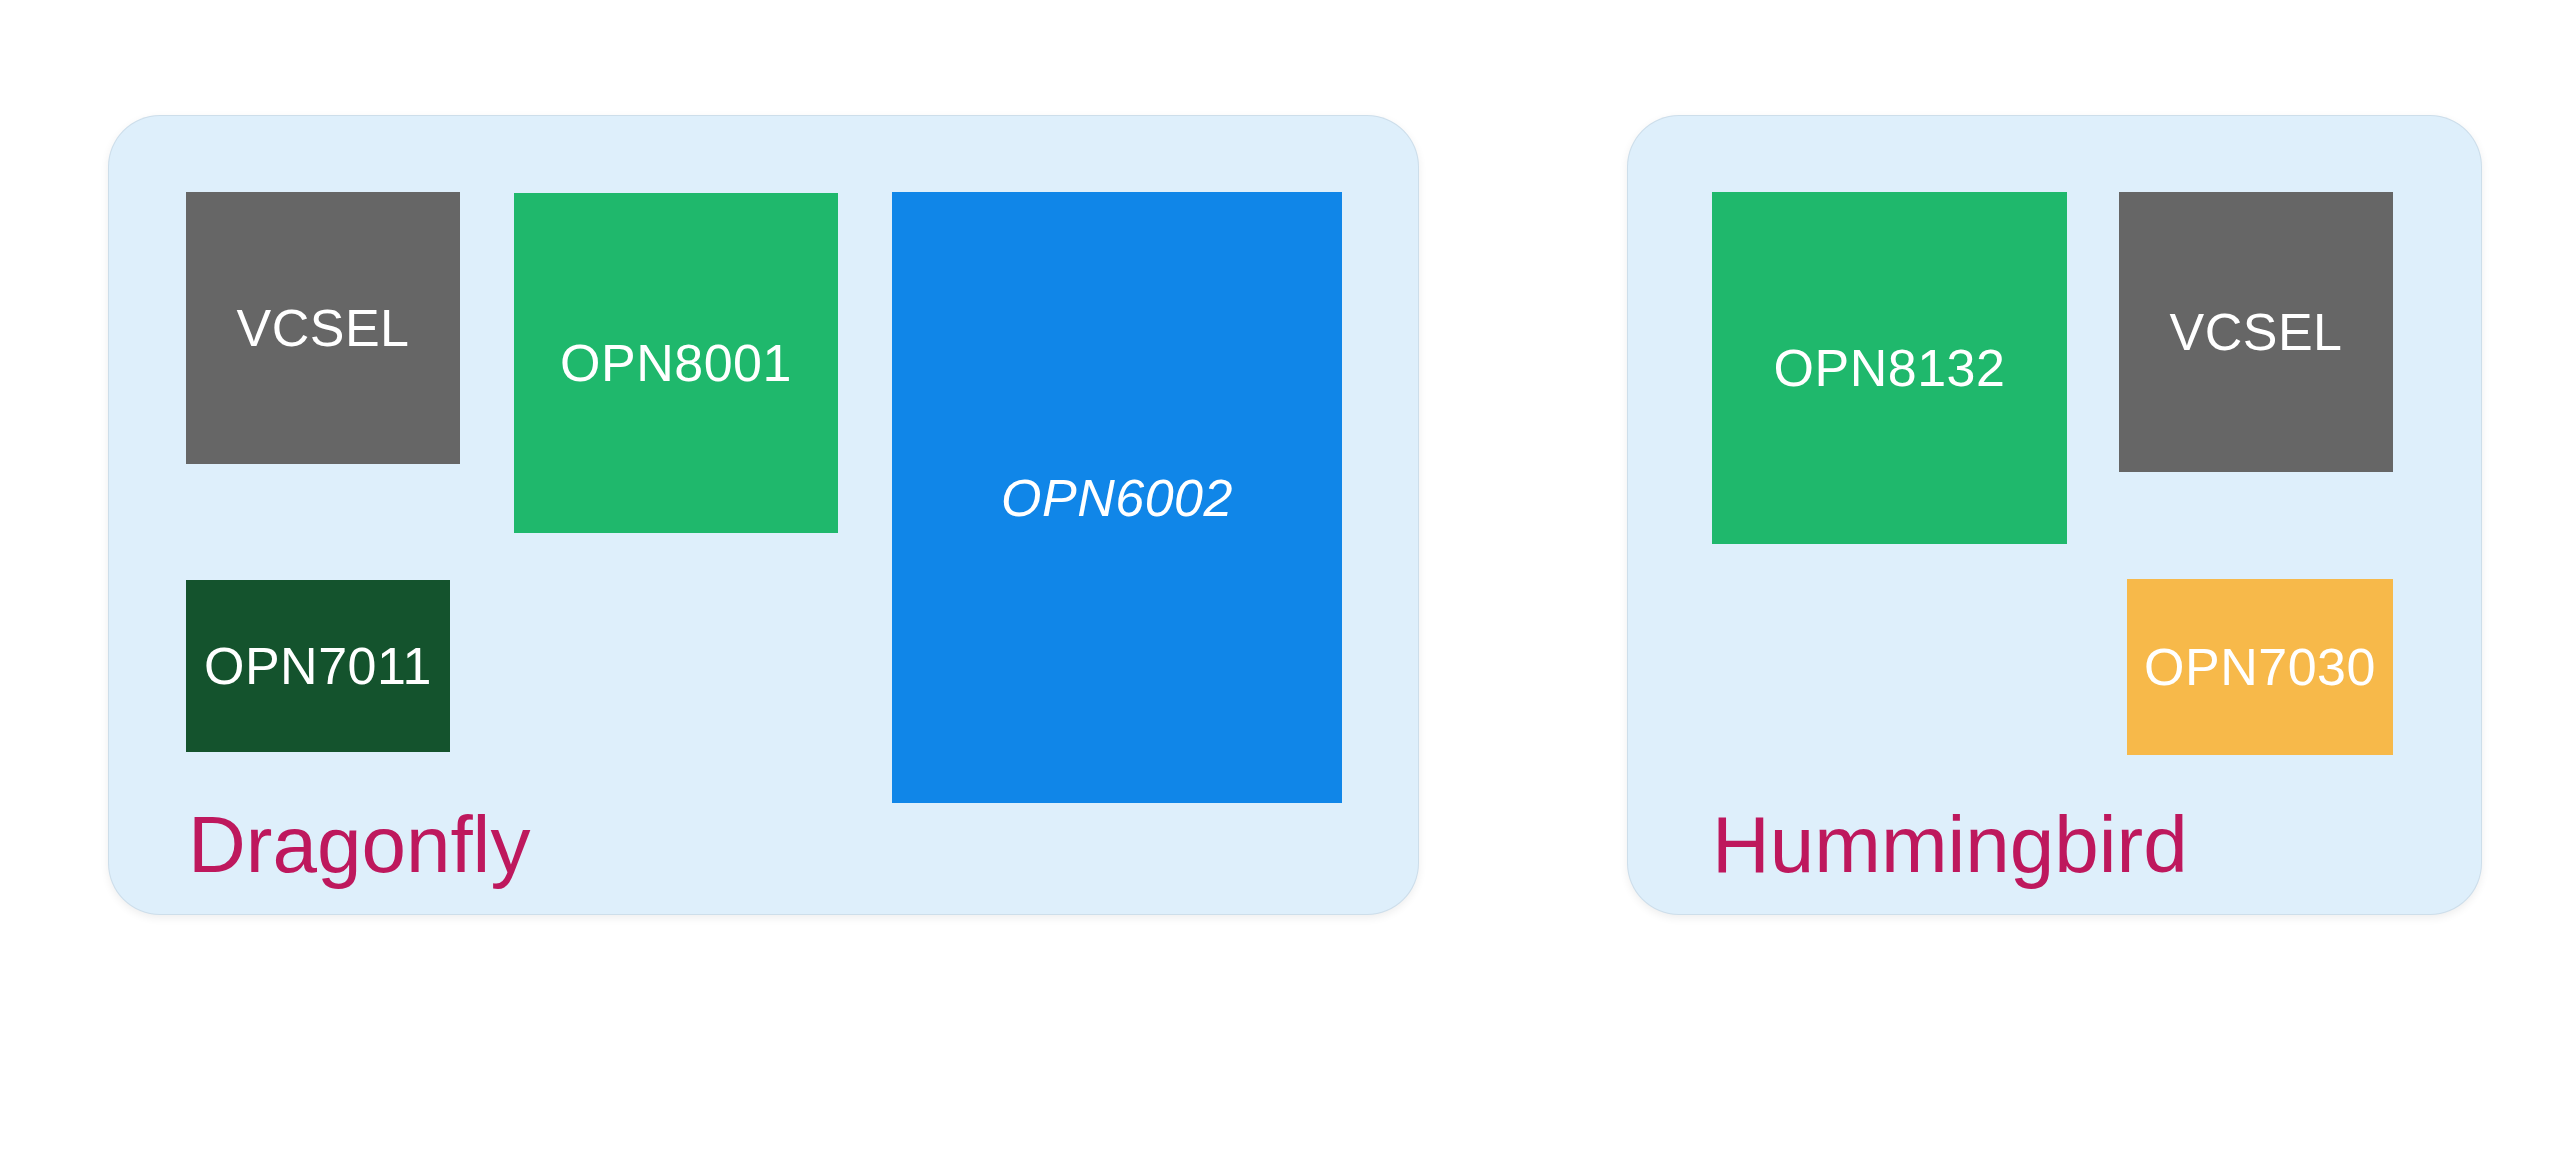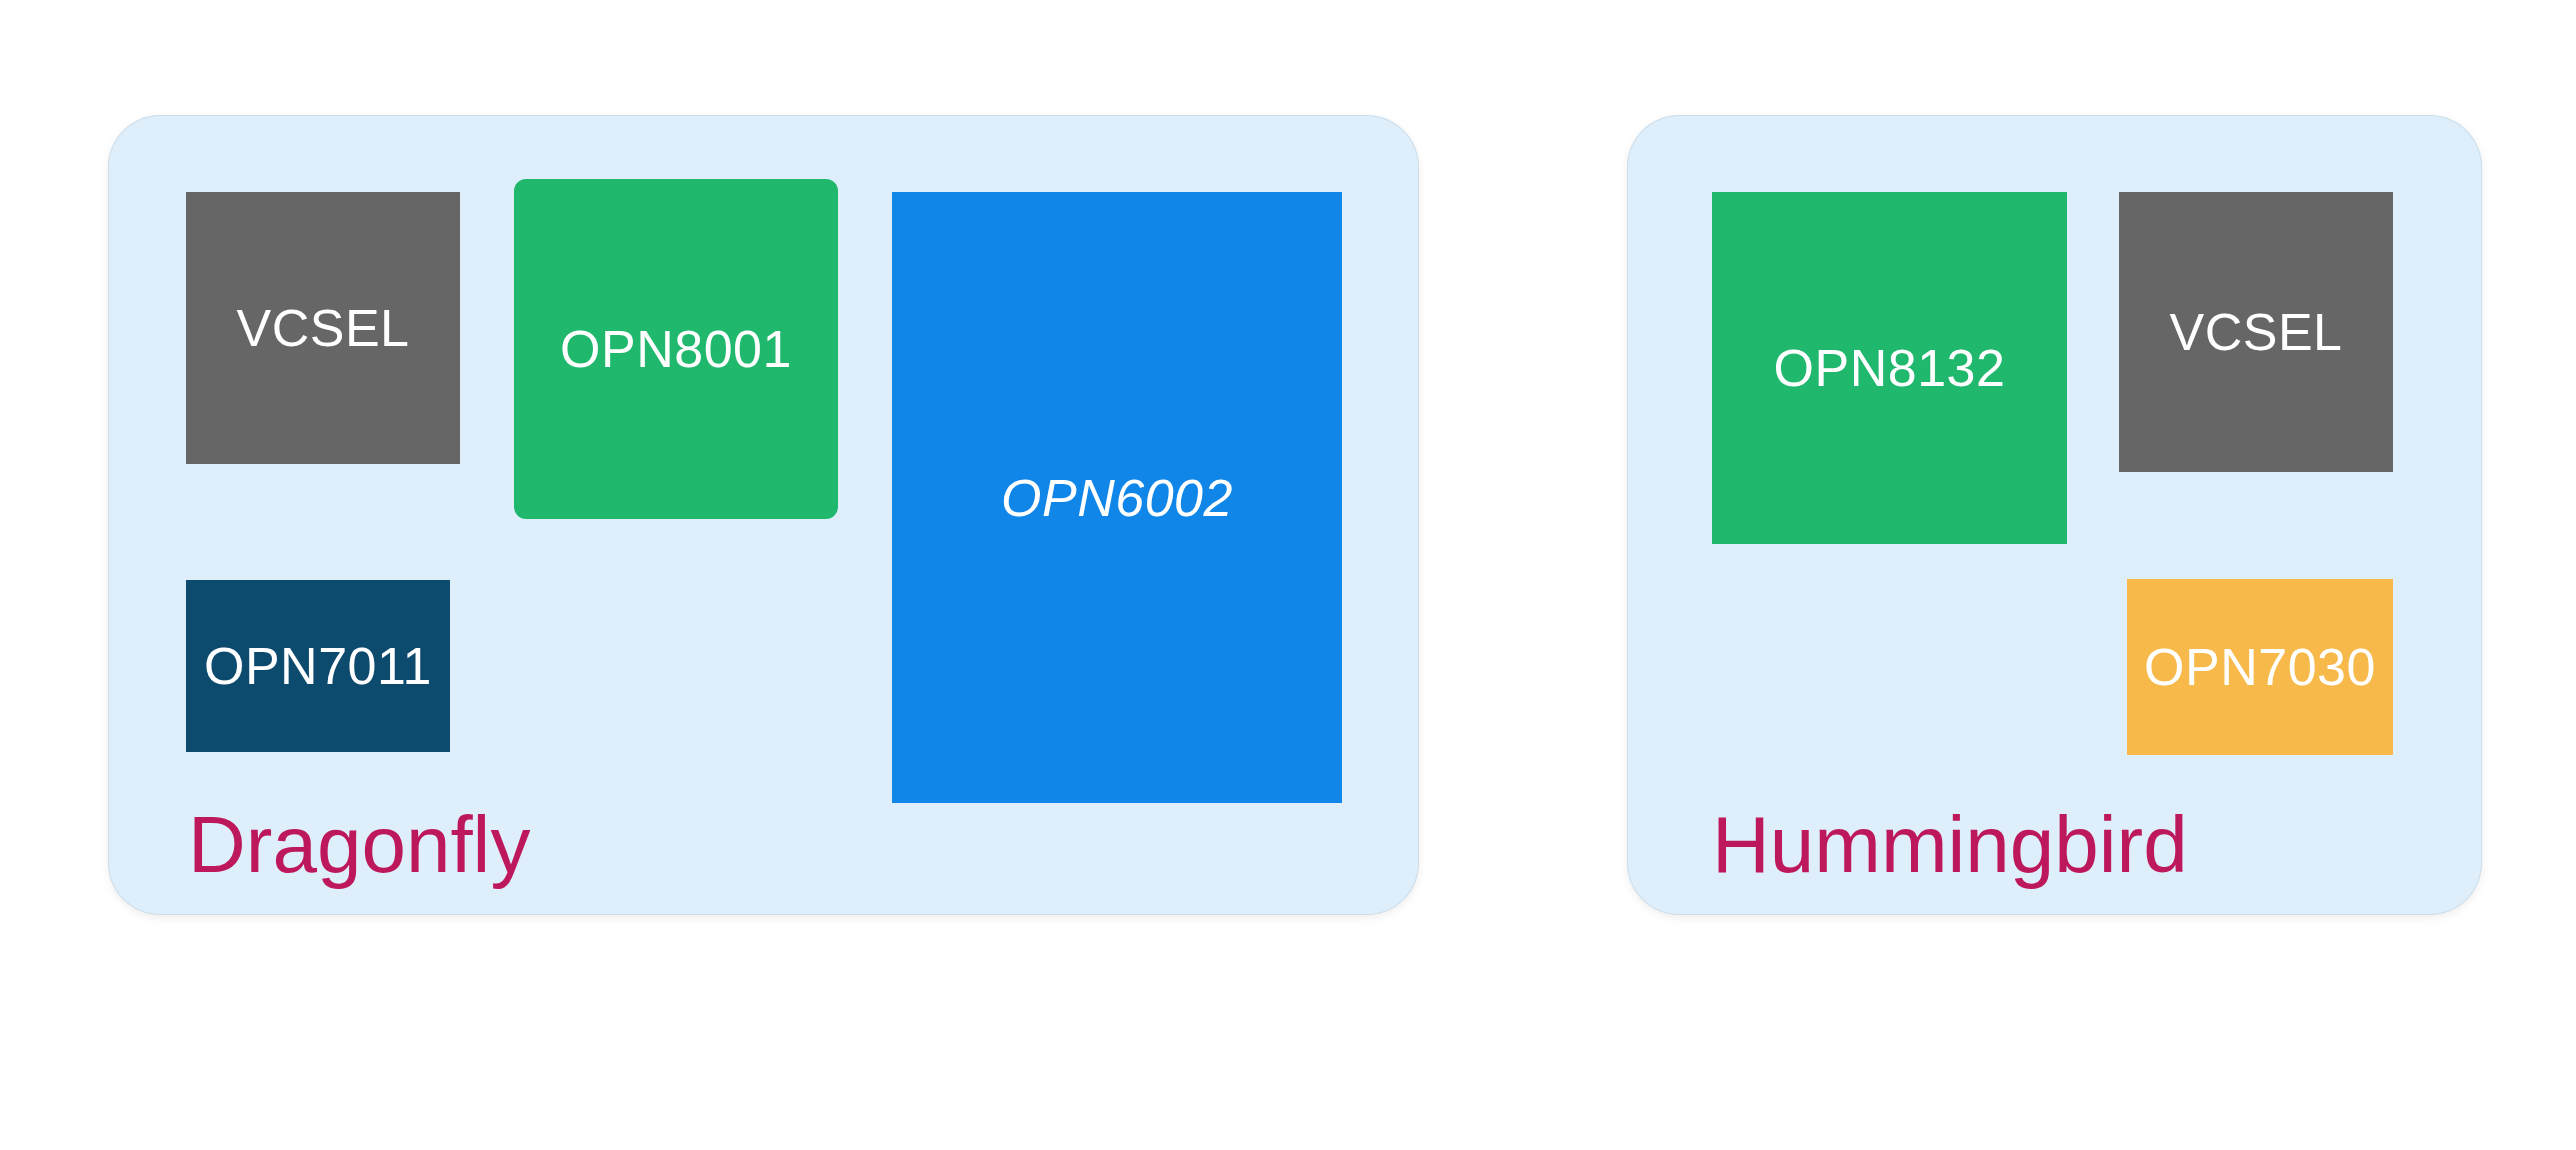--- a/index.html
+++ b/index.html
@@ -24,21 +24,21 @@
     position:absolute;
     display:flex; align-items:center; justify-content:center;
     color:#ffffff;
     font-size:52px;
     font-weight:500;
     letter-spacing:0.5px;
     white-space:nowrap;
   }
   
   .d-vcsel   { left:78px;  top:77px;  width:274px; height:272px; }
-  .d-opn8001 { left:406px; top:64px;  width:324px; height:340px;border-radius:12px; }
+  .d-opn8001 { left:406px; top:78px;  width:324px; height:340px; }
   .d-opn6002 { left:784px; top:77px;  width:450px; height:611px; }
   .d-opn7011 { left:78px;  top:465px; width:264px; height:172px; }
   
   .h-opn8132 { left:85px;  top:77px;  width:355px; height:352px; }
   .h-vcsel   { left:492px; top:77px;  width:274px; height:280px; }
   .h-opn7030 { left:500px; top:464px; width:266px; height:176px; }
 
   .card-label {
     position:absolute;
     bottom:26px;
@@ -53,21 +53,21 @@
 </style>
 </head>
 <body>
 
 <div class="canvas">
 
   <div class="card" id="card-dragonfly">
     <div class="block d-vcsel" style="background-color: rgb(102, 102, 102);">VCSEL</div>
     <div class="block d-opn8001" style="background-color: rgb(31, 184, 108);">OPN8001</div>
     <div class="block d-opn6002" style="background-color: rgb(16, 134, 232); font-style: italic;">OPN6002</div>
-    <div class="block d-opn7011" style="background-color: #0c4a6e;">OPN7011</div>
+    <div class="block d-opn7011" style="background-color: #14532d;">OPN7011</div>
     <div class="card-label">Dragonfly</div>
   </div>
 
   <div class="card" id="card-hummingbird">
     <div class="block h-opn8132" style="background-color: rgb(31, 184, 108);">OPN8132</div>
     <div class="block h-vcsel" style="background-color: rgb(102, 102, 102);">VCSEL</div>
     <div class="block h-opn7030" style="background-color: rgb(247, 185, 74);">OPN7030</div>
     <div class="card-label">Hummingbird</div>
   </div>
 

